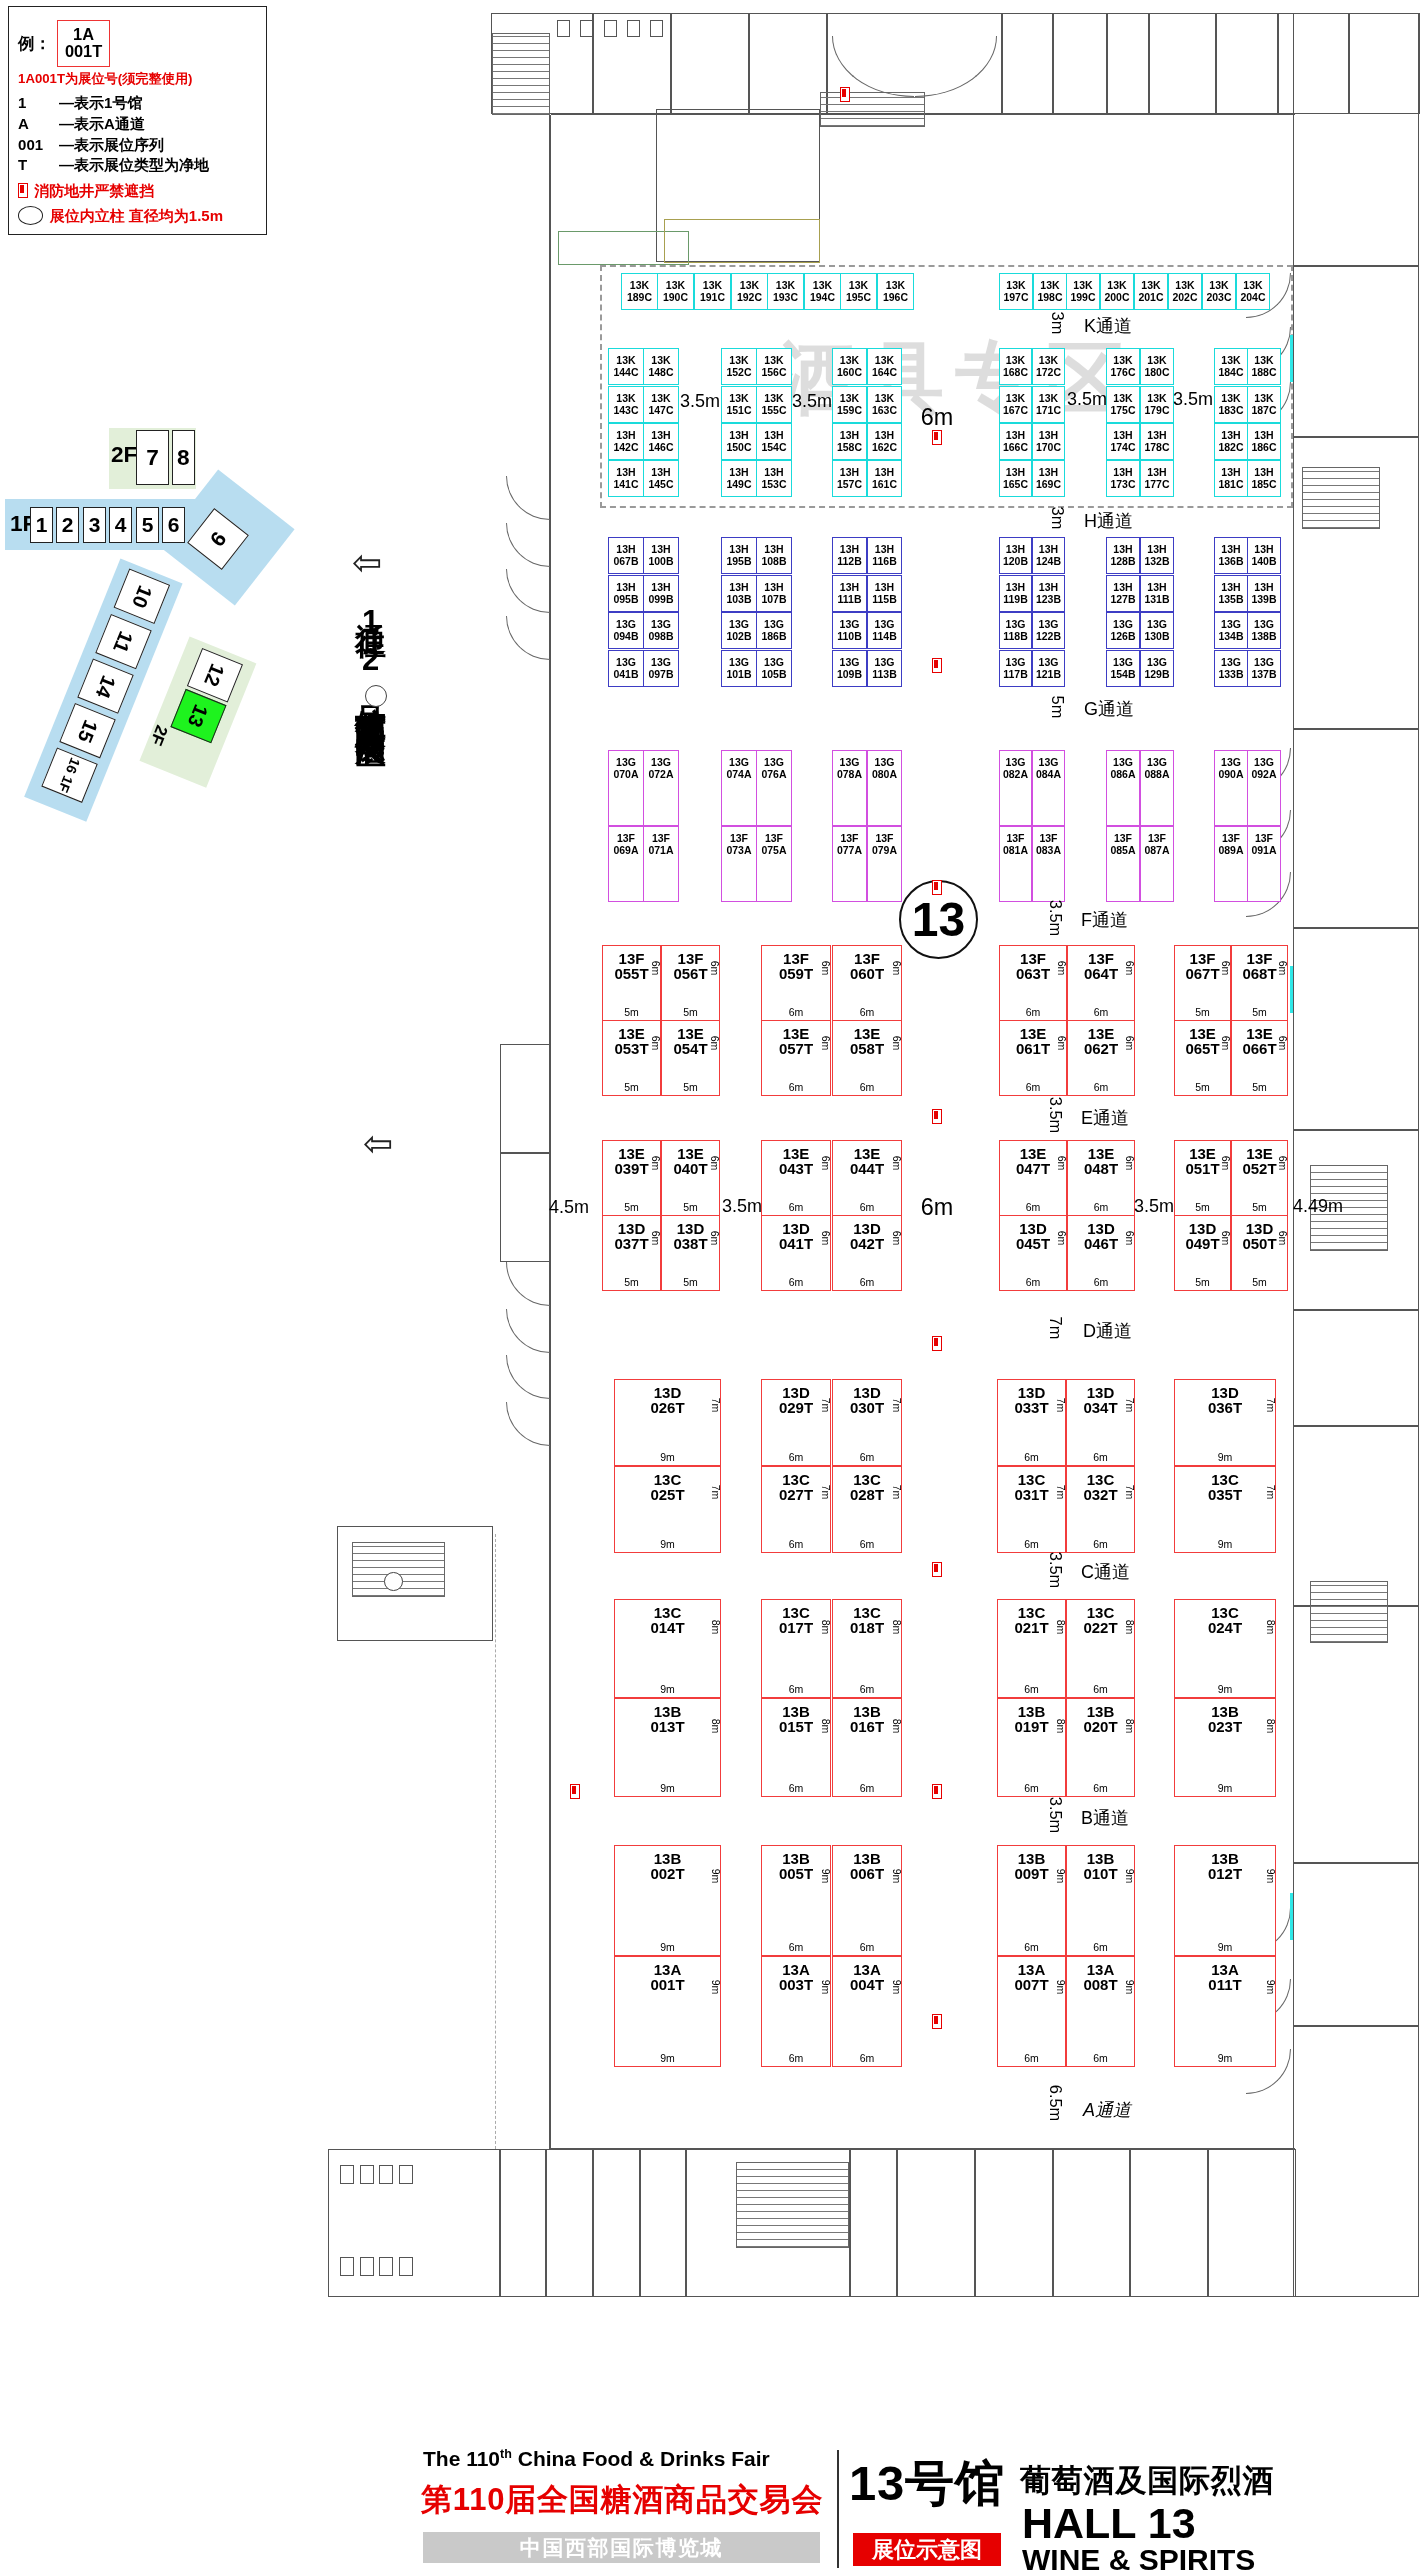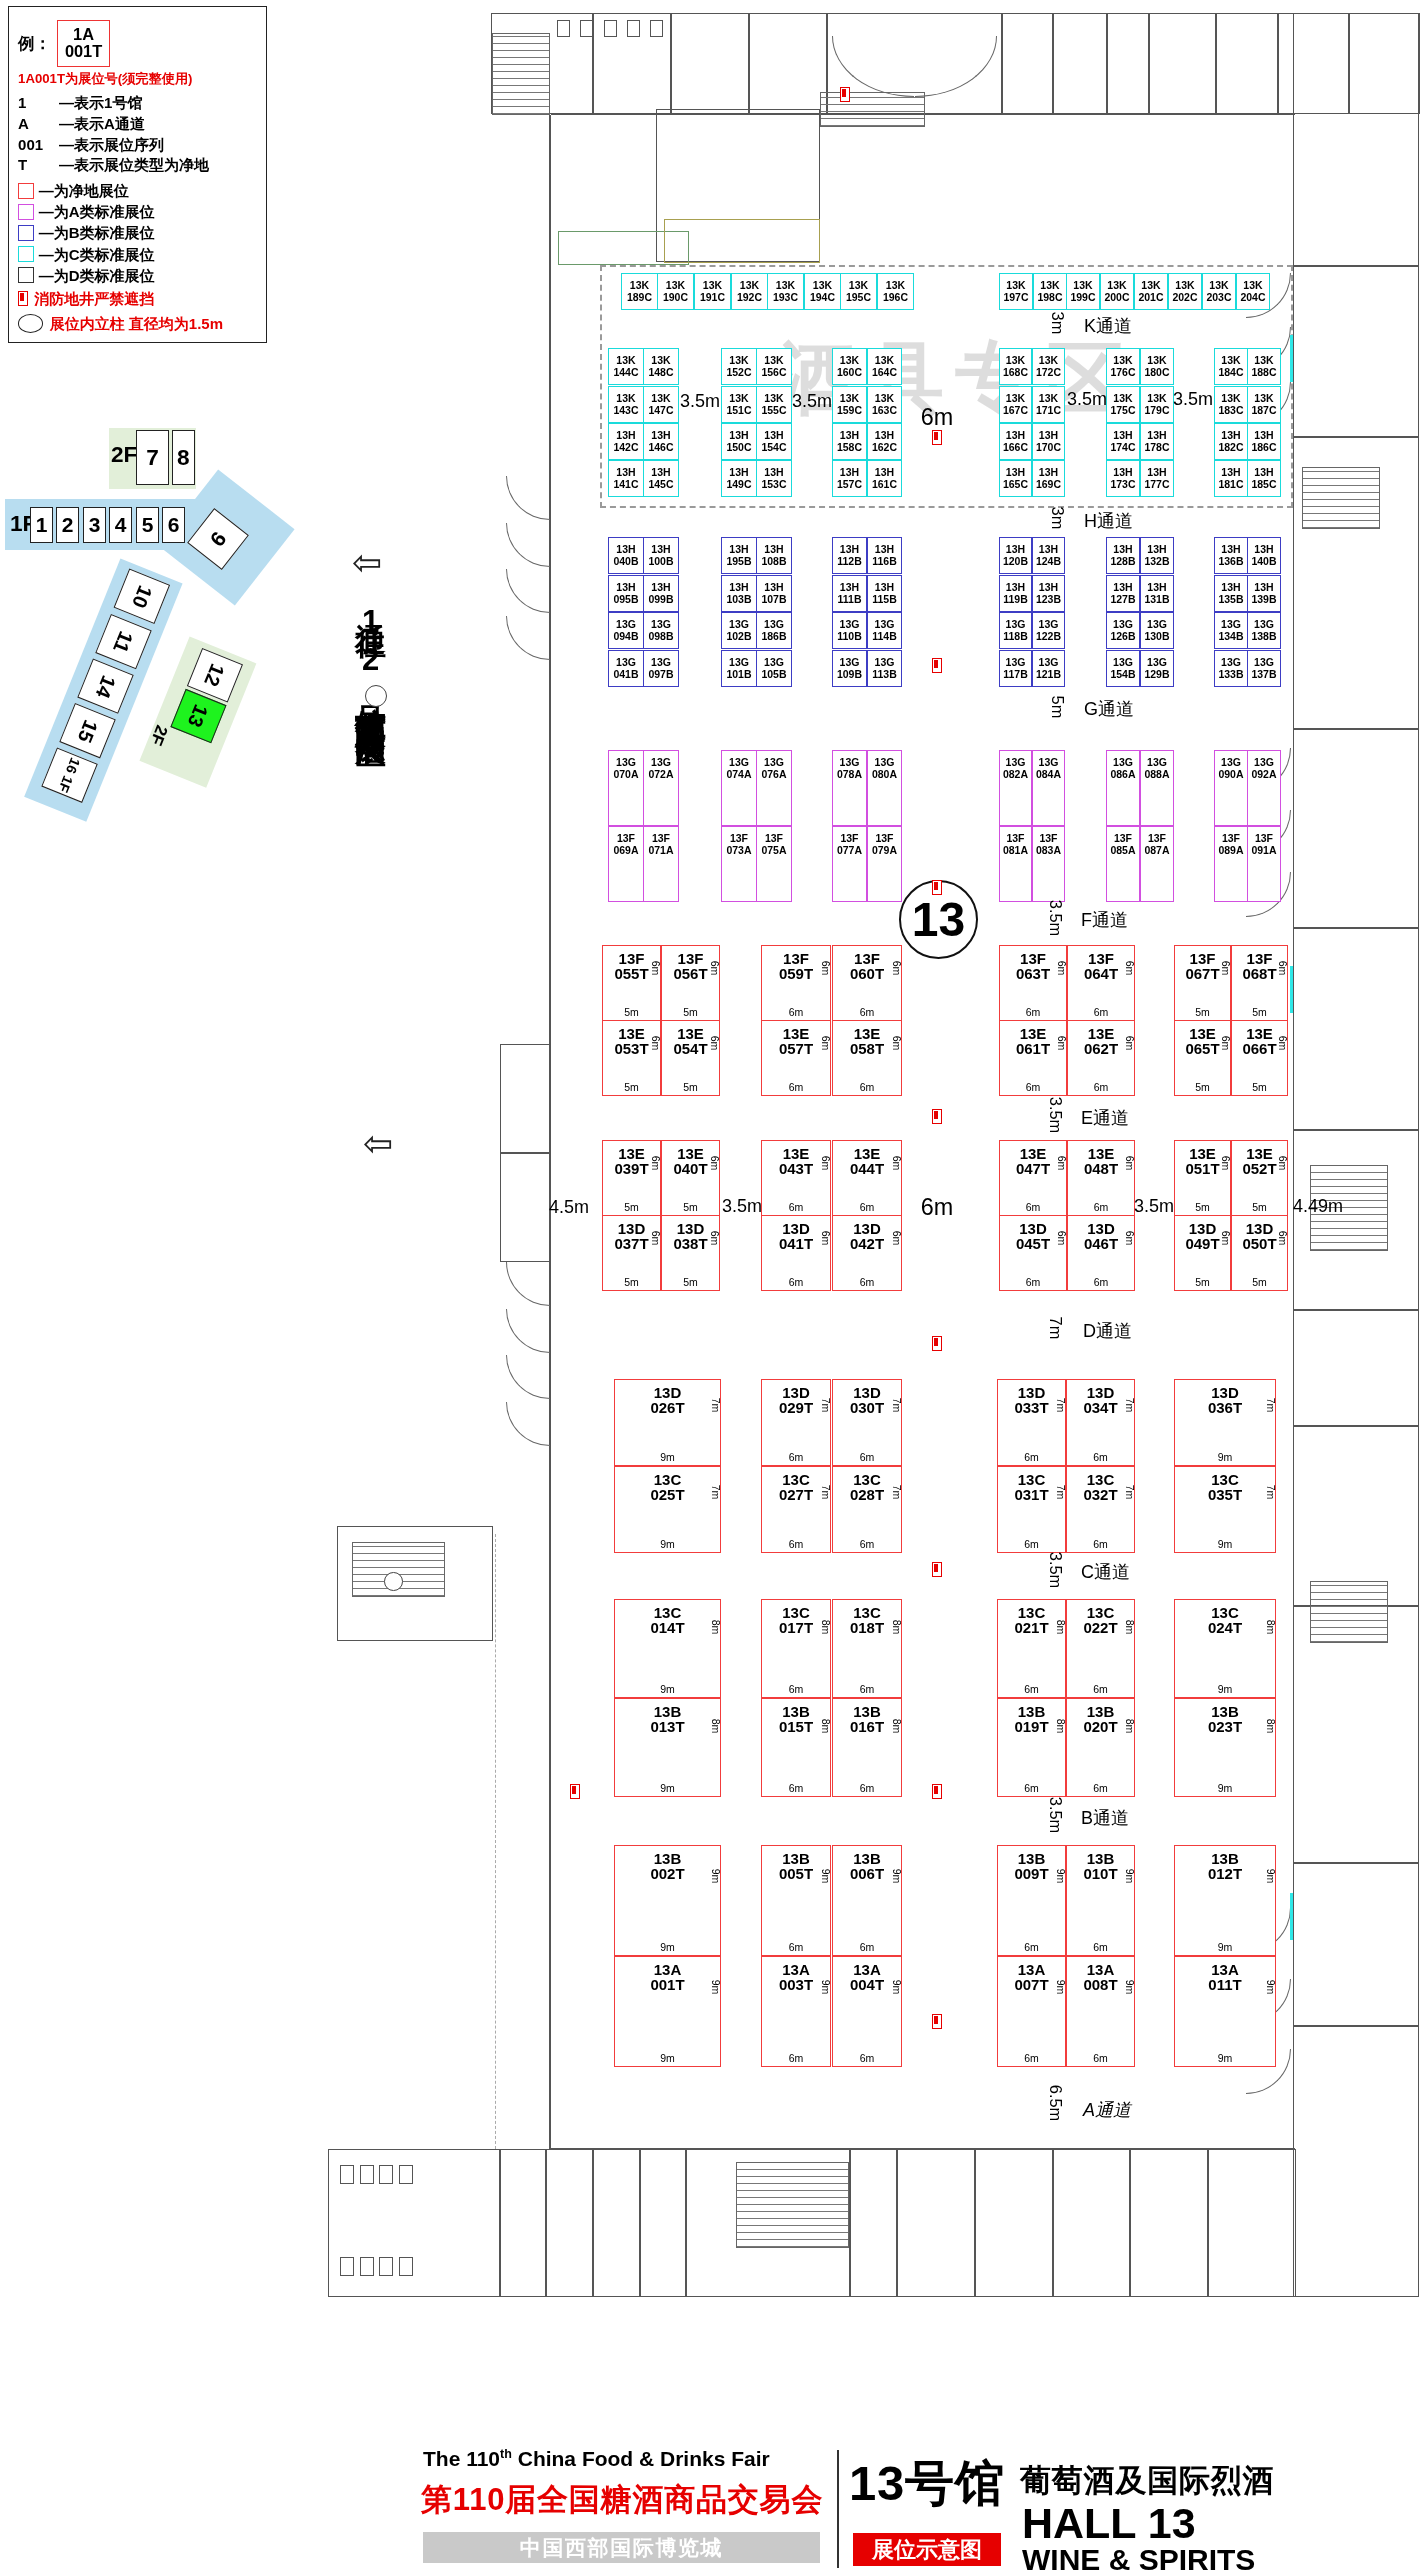--- a/index.html
+++ b/index.html
@@ -112,42 +112,20 @@
           <div class="kc">A</div>
           <div>—表示A通道</div>
         </div>
         <div class="key-line">
           <div class="kc">001</div>
           <div>—表示展位序列</div>
         </div>
         <div class="key-line">
           <div class="kc">T</div>
           <div>—表示展位类型为净地</div>
-        </div>
-      </div>
-    <div id="legend-swatches" style="margin-top:6.2px;">
-        <div class="sw-row">
-          <div class="sw" style="border-color: rgb(242, 60, 60);"></div>
-          <div>—为净地展位</div>
-        </div>
-        <div class="sw-row">
-          <div class="sw" style="border-color: rgb(210, 79, 224);"></div>
-          <div>—为A类标准展位</div>
-        </div>
-        <div class="sw-row">
-          <div class="sw" style="border-color: rgb(61, 61, 196);"></div>
-          <div>—为B类标准展位</div>
-        </div>
-        <div class="sw-row">
-          <div class="sw" style="border-color: rgb(26, 219, 219);"></div>
-          <div>—为C类标准展位</div>
-        </div>
-        <div class="sw-row">
-          <div class="sw" style="border-color: rgb(51, 51, 51);"></div>
-          <div>—为D类标准展位</div>
         </div>
       </div>
     <div class="fire-note">
       <span class="fire inline"></span>
       <span>消防地井严禁遮挡</span>
     </div>
     <div class="col-note">
       <span class="ellipse"></span>
       <span>展位内立柱 直径均为1.5m</span>
     </div>
@@ -675,21 +653,21 @@
       </div>
       <div class="booth bk-c" style="left: 1247px; top: 460px; width: 34px; height: 37px;">
         <div class="bcode">
           <span>13H</span>
           <span>185C</span>
         </div>
       </div>
       <div class="booth bk-b" style="left: 608px; top: 537px; width: 36px; height: 37px;">
         <div class="bcode">
           <span>13H</span>
-          <span>040B</span>
+          <span>067B</span>
         </div>
       </div>
       <div class="booth bk-b" style="left: 643px; top: 537px; width: 36px; height: 37px;">
         <div class="bcode">
           <span>13H</span>
           <span>100B</span>
         </div>
       </div>
       <div class="booth bk-b" style="left: 608px; top: 575px; width: 36px; height: 37px;">
         <div class="bcode">

